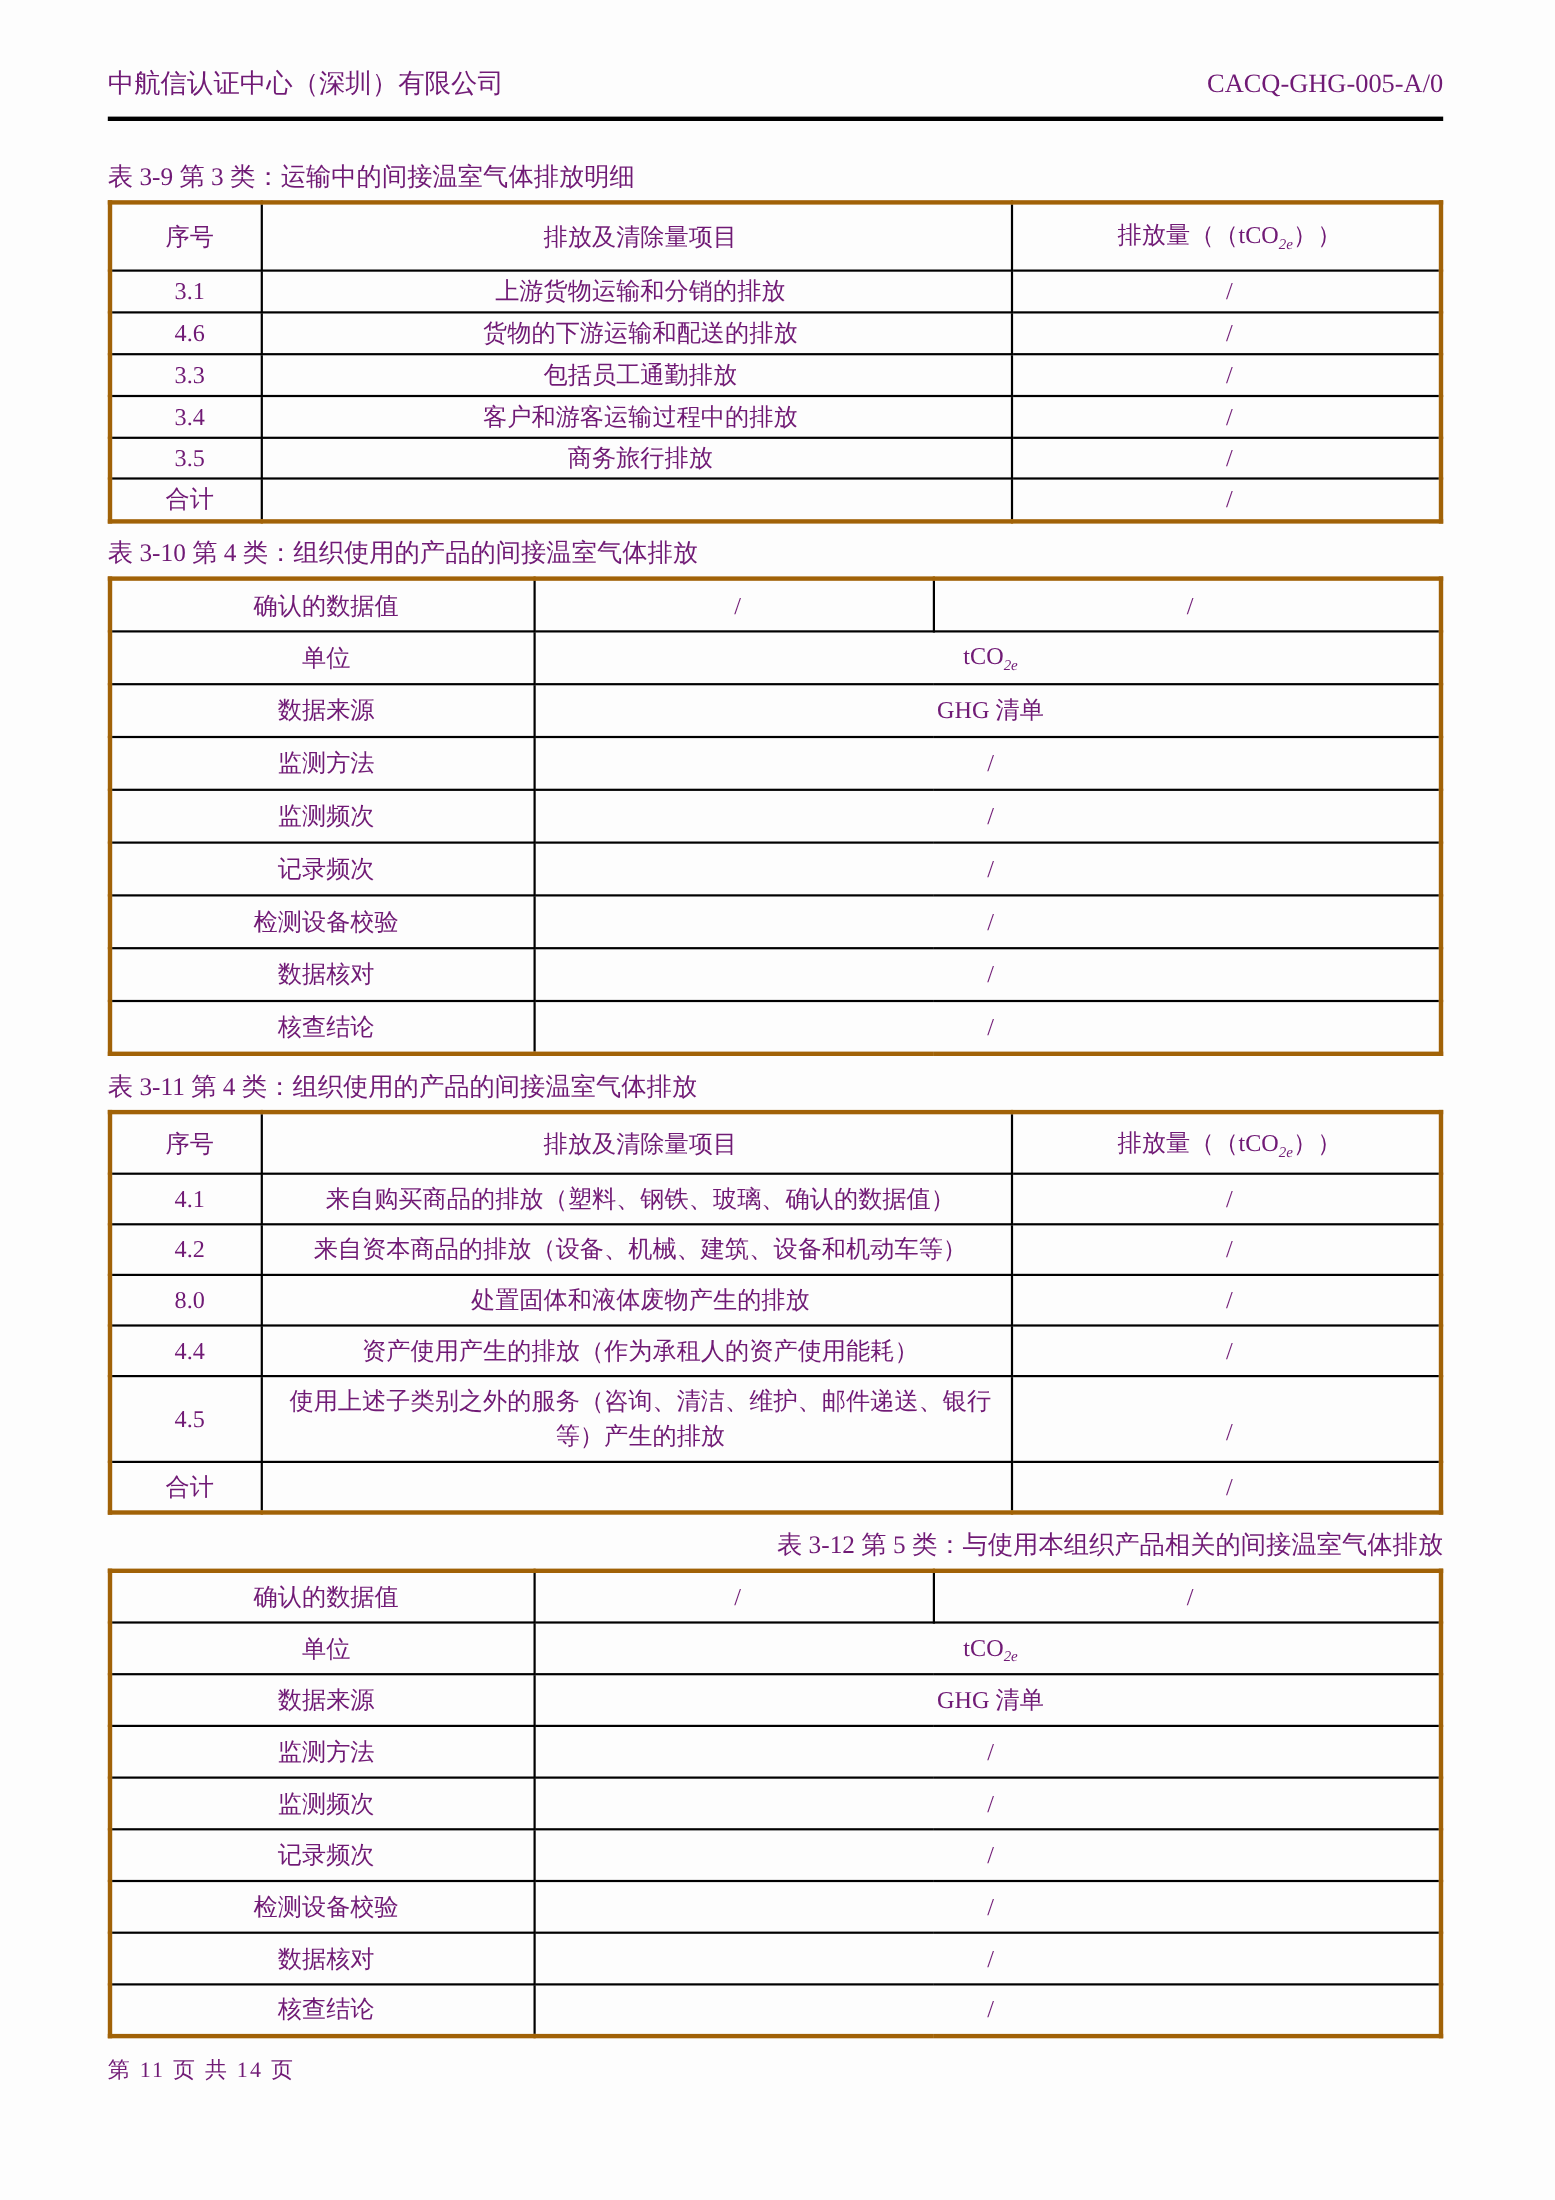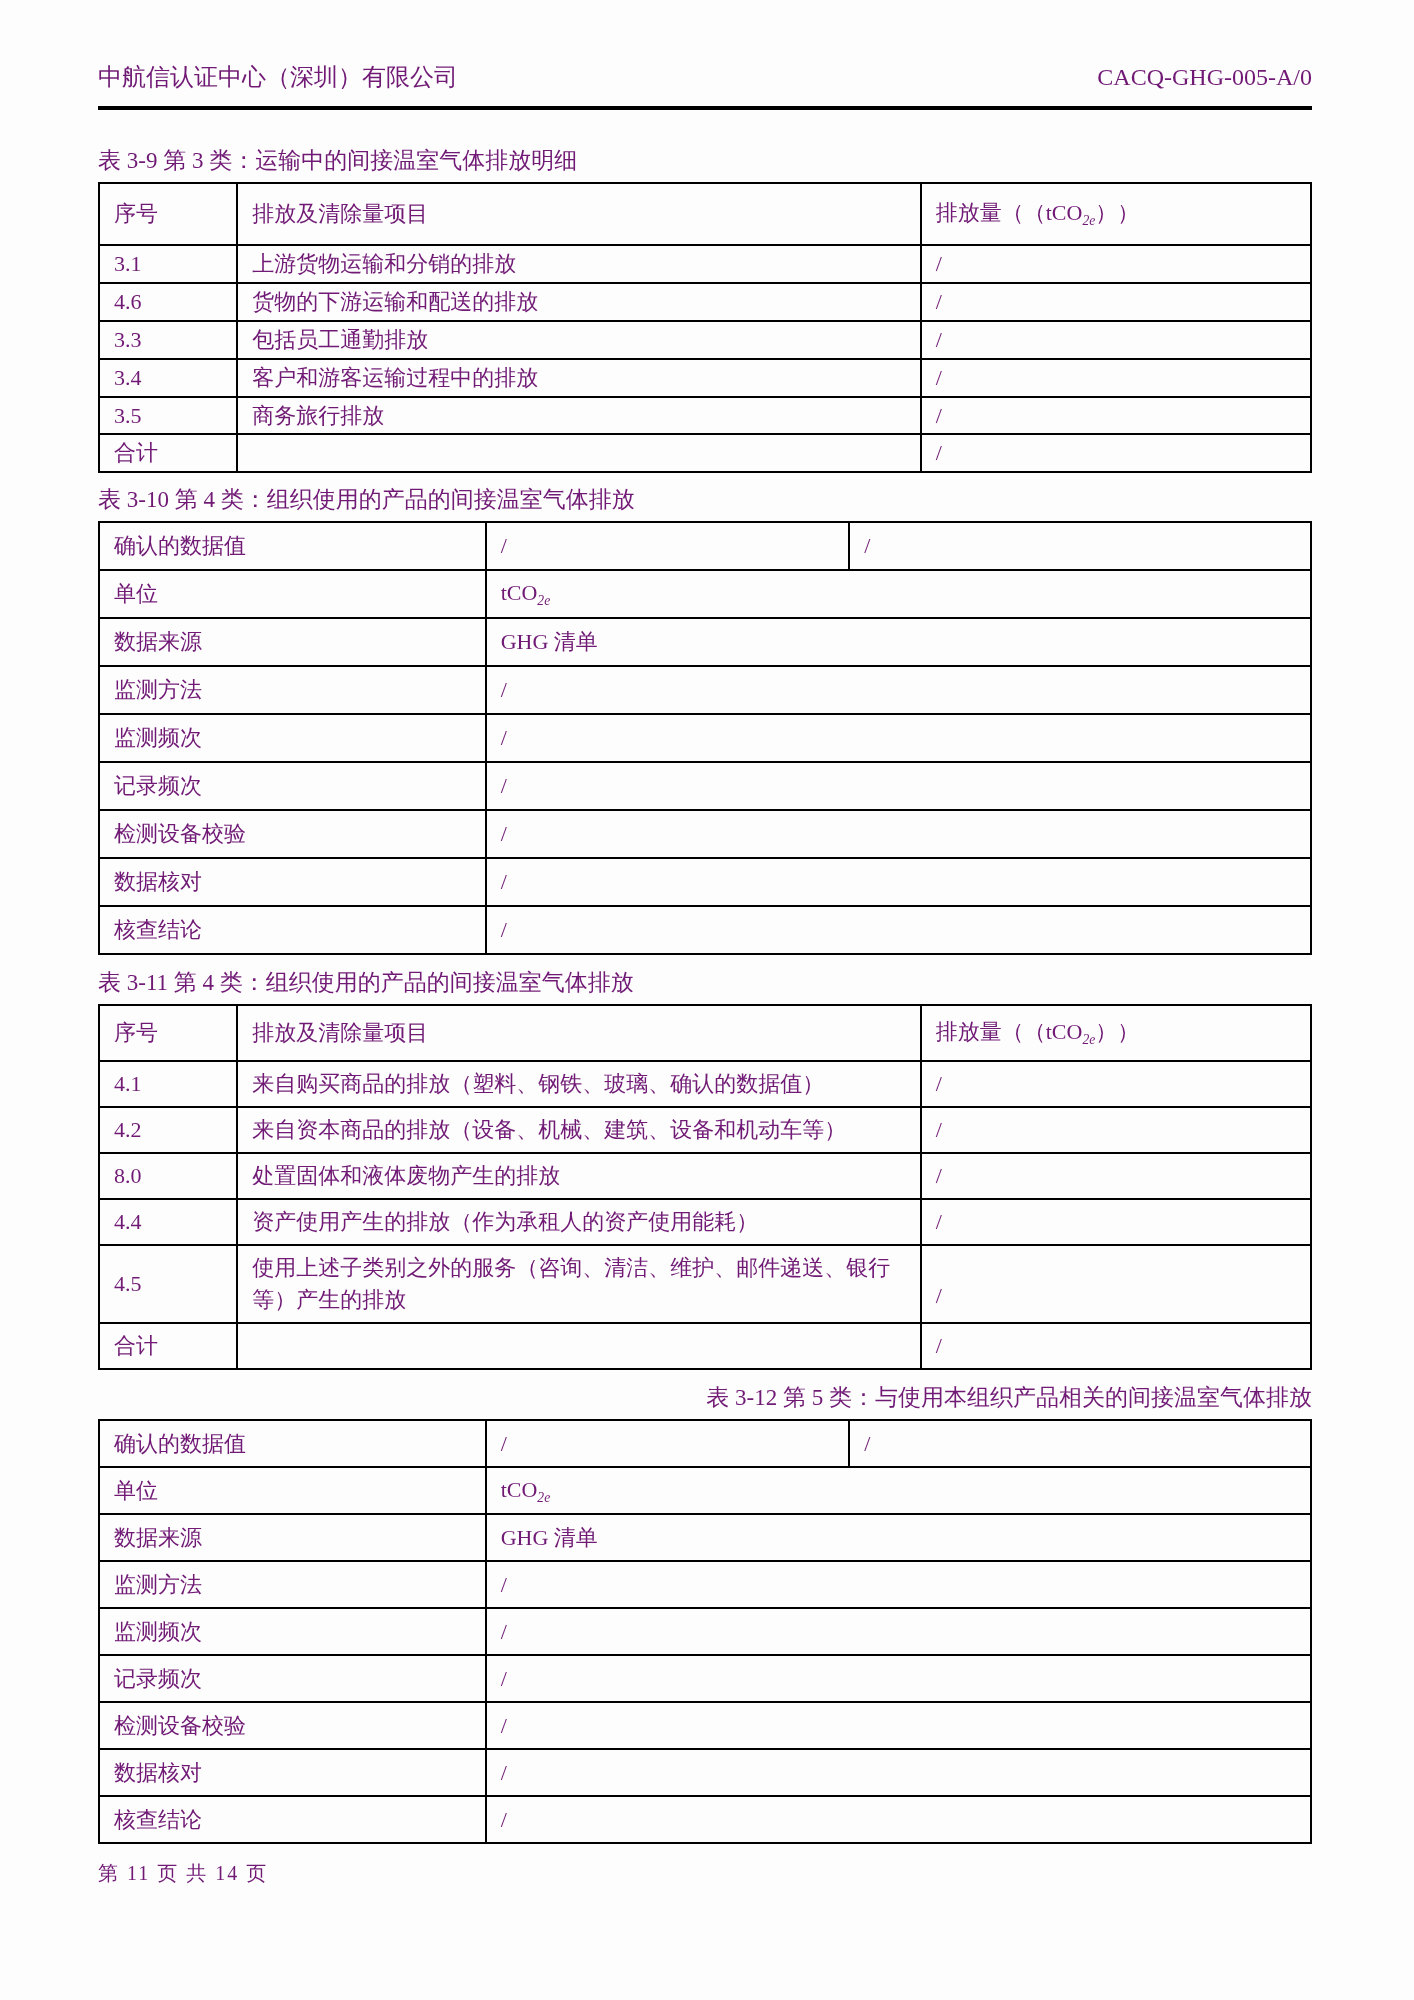--- a/index.html
+++ b/index.html
@@ -26,21 +26,22 @@
   .tbl-title { font-size:23px; line-height:32px; }
   .tt39  { margin-top:35px; }
   .tt310 { margin-top:11px; }
   .tt311 { margin-top:12px; }
   .tt312 { margin-top:12px;text-align:right; }
 
   
   table {
     border-collapse:collapse; width:100%; table-layout:fixed;
     margin-top:5px;
-    border:1px solid #a16207;
+    border:4px solid #a16207;
+    text-align:center;
   }
   td {
     border:2px solid #000;
     font-size:22px;
     padding:2px 8px 2px 14px;
     vertical-align:middle;
     line-height:1.45;
     overflow:hidden;
   }
   sub { font-size:0.62em;font-style:italic; }

